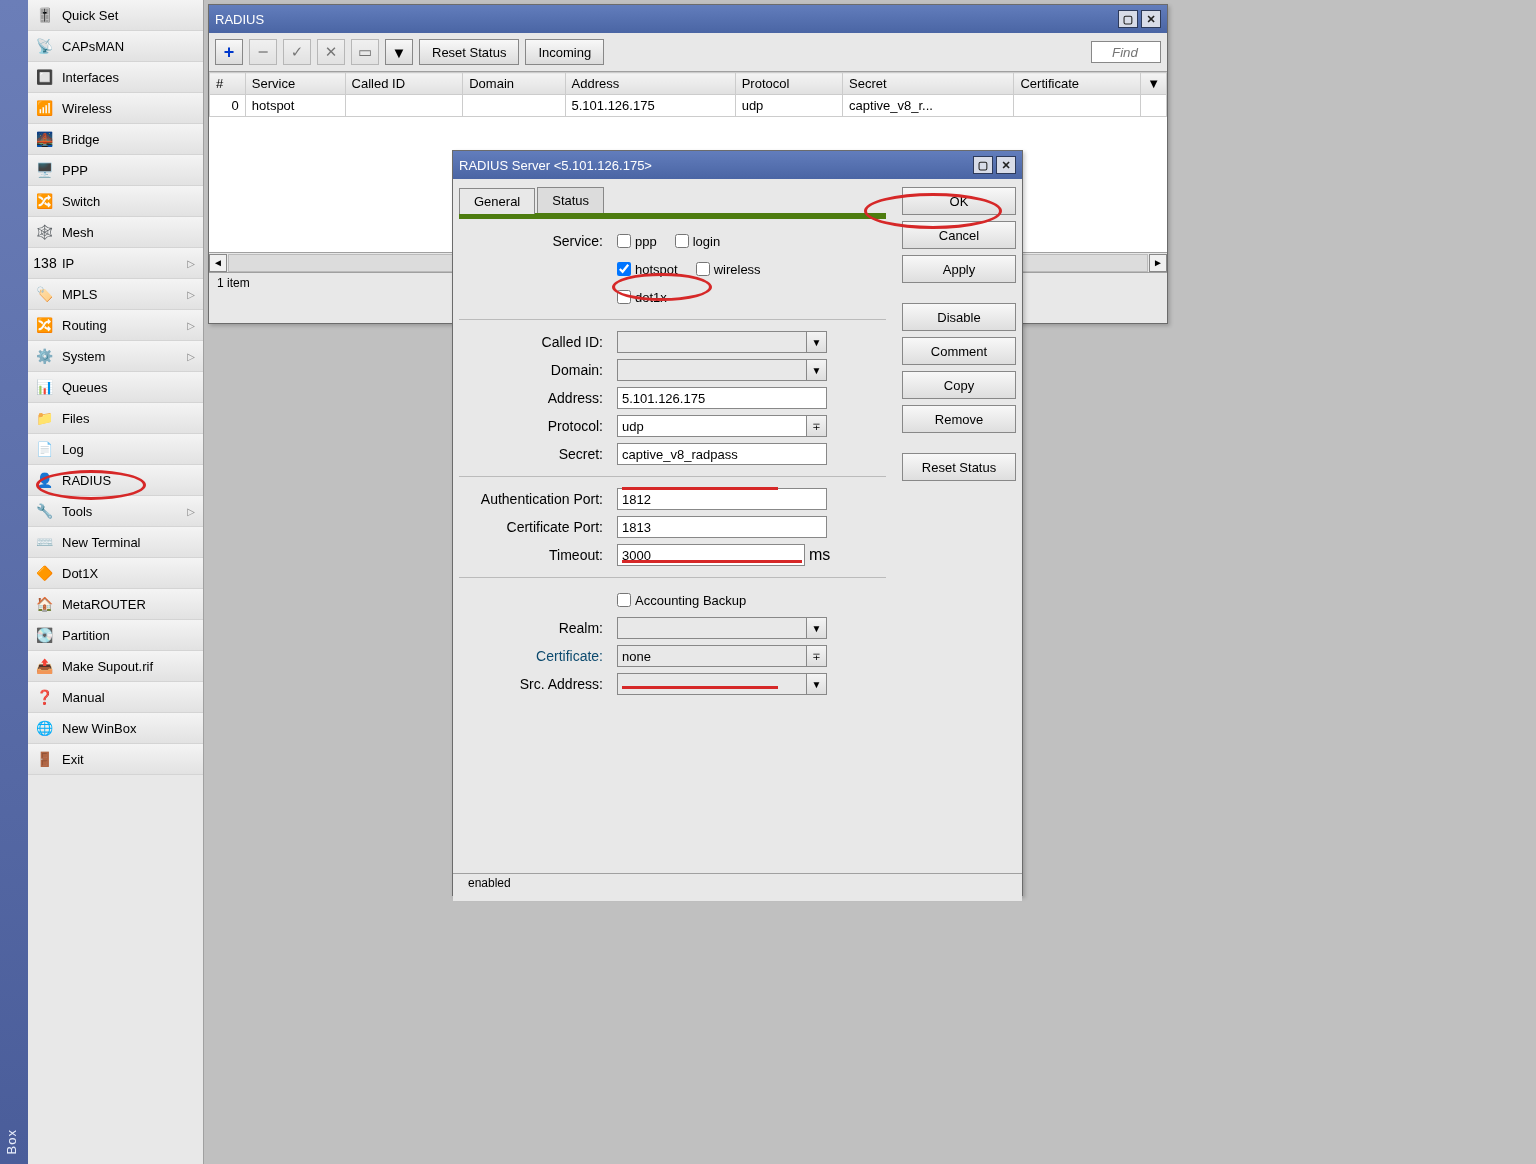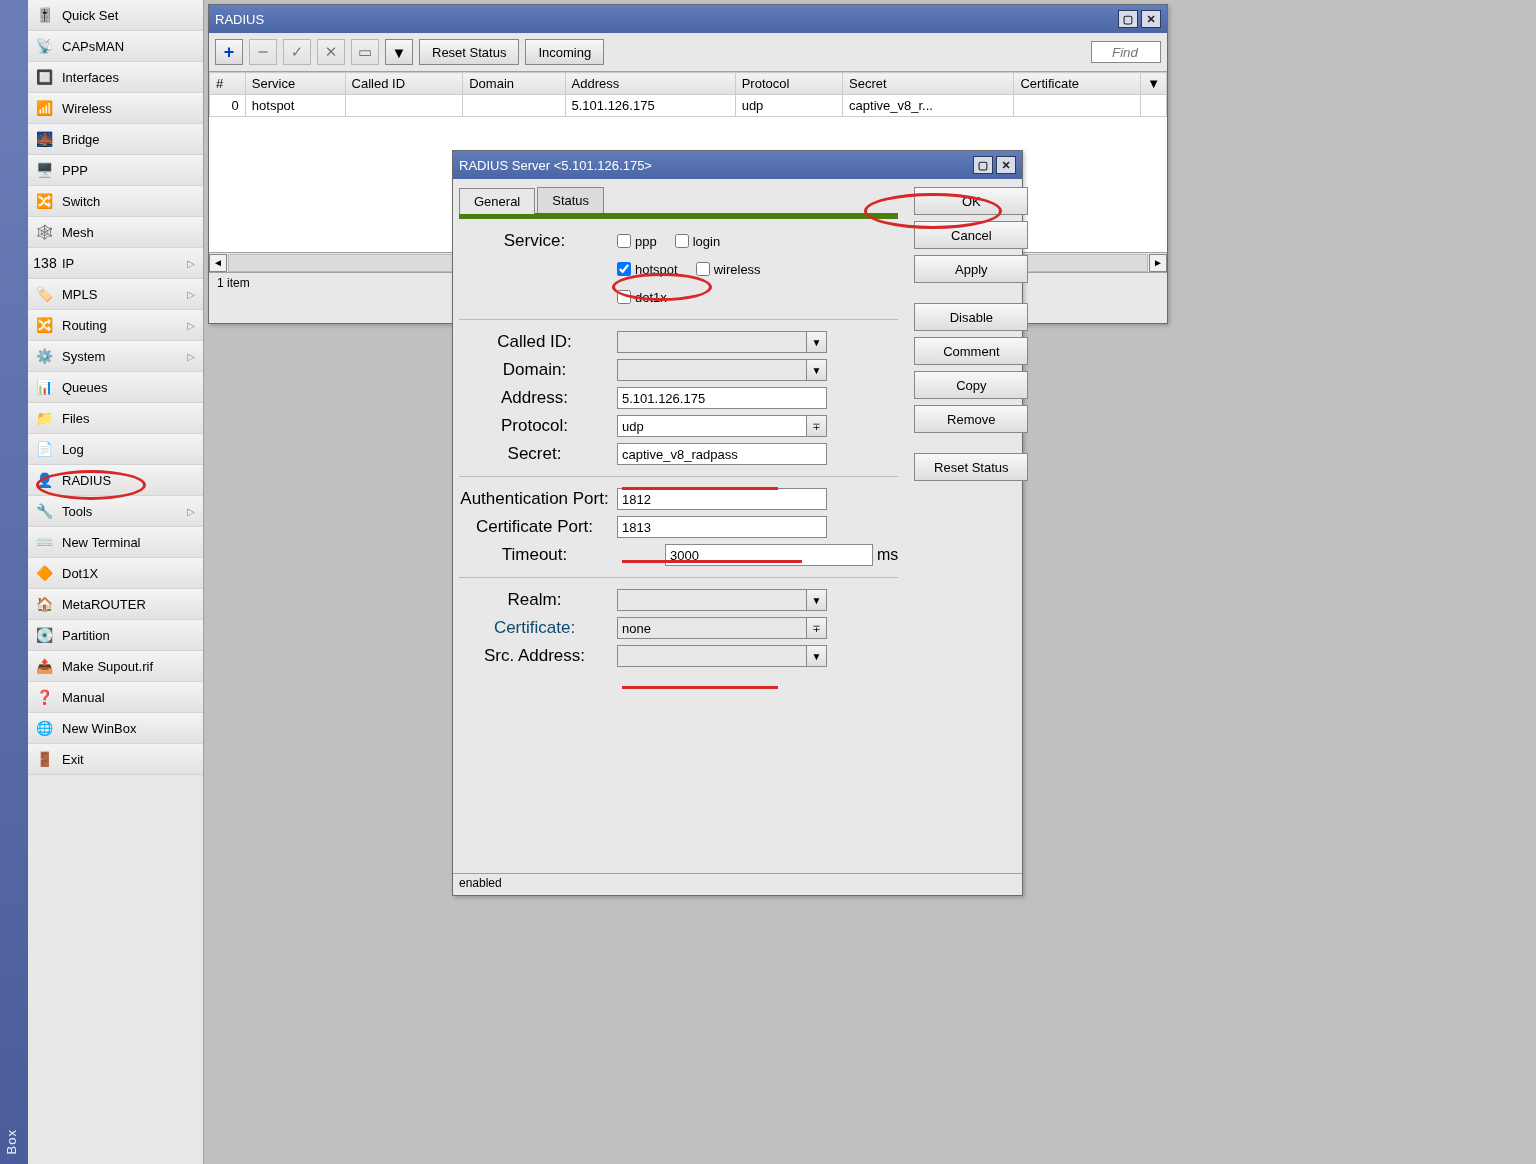--- a/index.html
+++ b/index.html
@@ -47,31 +47,31 @@
 .dlg-form { flex: 1; padding: 8px 10px 8px 6px; background:#e8e8e8; }
 .dlg-side { width: 126px; padding: 8px 6px; display: flex; flex-direction: column; gap: 6px; }
 .dlg-side .sbtn2 { width: 114px; height: 28px; border: 1px solid #888; background: linear-gradient(180deg,#f8f8f8,#dedede); cursor: pointer; font-size:13px; }
 .dlg-side .sbtn2:first-child { font-size:13px; }
 
 .tabs { display: flex; border-bottom: 6px solid #4d7c0f; margin-bottom: 10px; }
 .tab { padding: 5px 14px; border: 1px solid #888; border-bottom: none; margin-right: 2px; background: #dcdcdc; cursor: pointer; }
 .tab.active { background: #e8e8e8; position: relative; top: 1px; }
 
 .form-row { display: flex; align-items: center; margin-bottom: 4px; min-height: 24px; }
-.form-row .flabel { width: 158px; text-align: center; padding-right: 7px; font-size: 17px; }
+.form-row .flabel { width: 158px; text-align: right; padding-right: 14px; font-size: 14px; }
 .form-row .fval { flex: 1; display: flex; align-items: center; }
 .finput { height: 22px; border: 1px solid #888; padding: 0 4px; background: #fff; font-size:13px; width: 210px; font-family: inherit;}
 .fselect-btn { width: 20px; height: 22px; border: 1px solid #888; border-left: none; background: linear-gradient(180deg,#f4f4f4,#dedede); display:inline-flex; align-items:center; justify-content:center; font-size:10px; cursor:pointer;}
 .chk { display:inline-flex; align-items:center; margin-right: 18px; }
 .chk input { margin-right: 4px; width:14px; height:14px; }
 .sep { border: none; border-top: 1px solid #bbb; margin: 10px 0; }
 .unit { margin-left: 4px; font-size: 16px; }
 .graylabel { color:#0c4a6e; }
 
-.dlg-status { border-top: 1px solid #a0a0a0; padding: 2px 6px; font-size: 12px; height: 22px; background: #e8e8e8; }
+.dlg-status { border-top: 1px solid #a0a0a0; padding: 2px 15px; font-size: 12px; height: 28px; background: #e8e8e8; }
 
 
 .oval { position: absolute; border: 3px solid #d62828; border-radius: 50%; pointer-events:none; }
 .underline { position:absolute; height:3px; background:#d62828; pointer-events:none;}
 .plus { color:#0038cc; font-weight:bold; font-size:18px;}
 .minus { color:#555; font-weight:bold; font-size:18px;}
 </style>
 </head>
 <body>
 
@@ -344,27 +344,36 @@
             </div>
           <div class="form-row">
               <div class="flabel">Certificate Port:</div>
               <div class="fval">
                 <input class="finput" value="1813" style="">
               </div>
             </div>
           <div class="form-row">
               <div class="flabel">Timeout:</div>
               <div class="fval">
-                <input class="finput" style="width: 208px; margin-left: 48px;" value="3000">
+                <input class="finput" style="width: 188px;" value="3000">
                 <span class="unit">ms</span>
               </div>
             </div>
 
           <hr class="sep">
 
+          <div class="form-row">
+              <div class="flabel"></div>
+              <div class="fval">
+                <label class="chk">
+                  <input type="checkbox" style="">
+                  <span>Accounting Backup</span>
+                </label>
+              </div>
+            </div>
           <div class="form-row">
               <div class="flabel">Realm:</div>
               <div class="fval">
                 <input class="finput" style="width: 190px; background: rgb(232, 232, 232);" value="">
                 <span class="fselect-btn">▼</span>
               </div>
             </div>
           <div class="form-row">
               <div class="flabel graylabel">Certificate:</div>
               <div class="fval">

